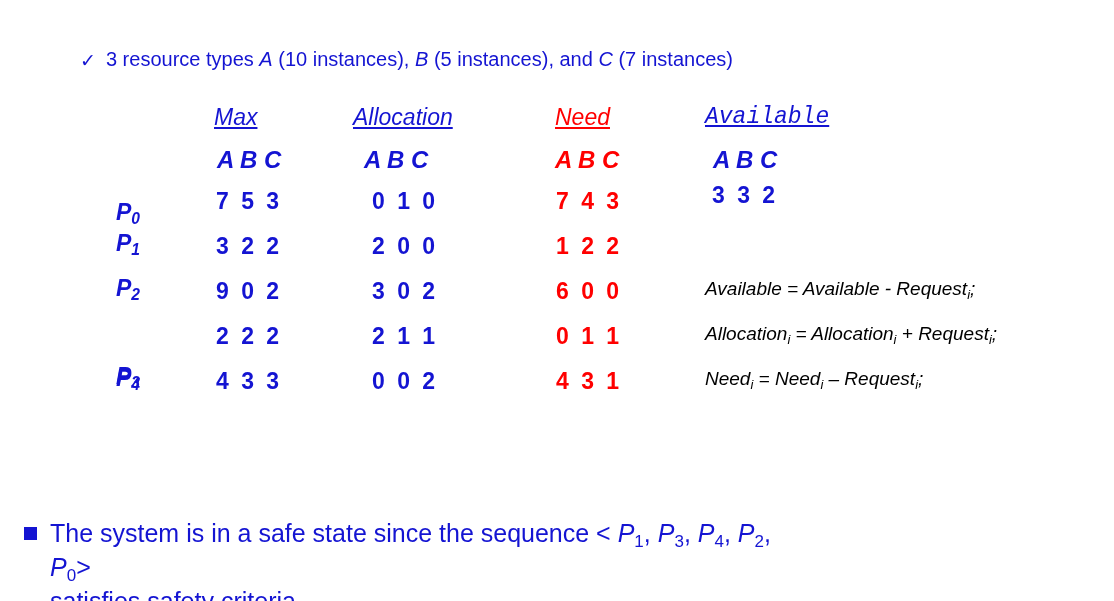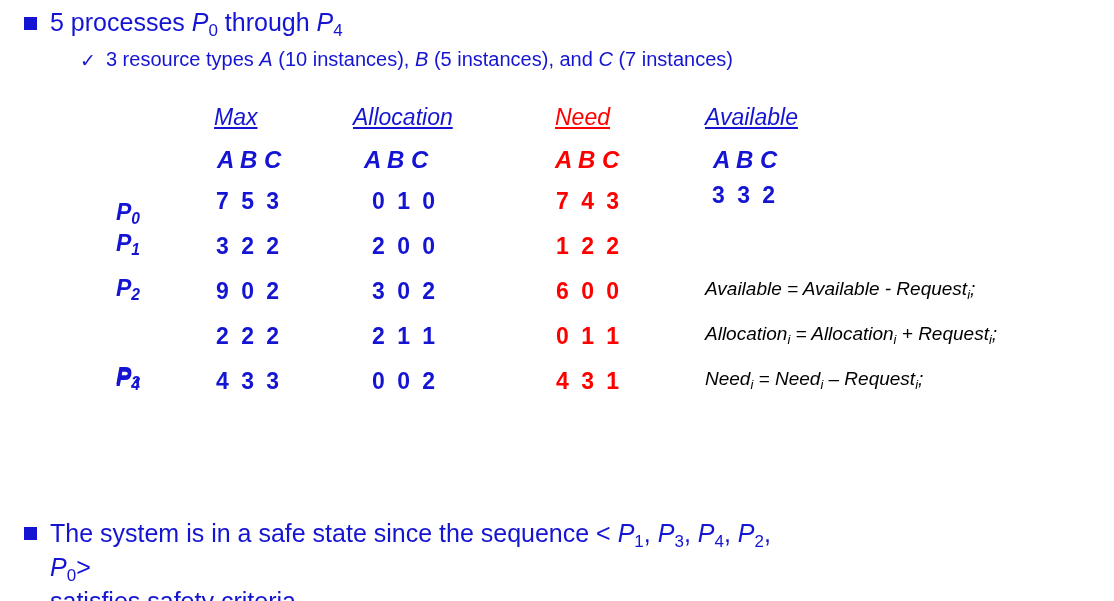--- a/index.html
+++ b/index.html
@@ -110,36 +110,32 @@
     font-style: italic;
     color: #000000;
     white-space: nowrap;
   }
 </style>
 </head>
 <body>
 
 <div class="slide">
 
-  <div class="bullet-row" style="left:24px; top:8px;">
-    <span class="sq-bullet"></span>
-    <span class="b1-text"><span>5 processes </span><i class="it">P</i><sub>0</sub><span> through </span><i class="it">P</i><sub>4</sub></span>
-  </div>
 
   <div class="bullet-row" style="left:80px; top:48px;">
     <span class="check-bullet">✓</span>
     <span class="b2-text"><span>3 resource types </span><i class="it">A</i><span> (10 instances), </span><i class="it">B</i><span> (5 instances), and </span><i class="it">C</i><span> (7 instances)</span></span>
   </div>
 
   <div class="table-area">
 
     <div class="col-head blue" style="left:114px; top:4px;">Max</div>
     <div class="col-head blue" style="left:253px; top:4px;">Allocation</div>
     <div class="col-head red" style="left:455px; top:4px;">Need</div>
-    <div class="col-head blue" style="left:605px; top:4px;">Available</div>
+    <div class="col-head blue" style="left:605px; top:4px;font-family:Liberation Mono, monospace;">Available</div>
 
     <div class="col-sub blue" style="left:117px; top:46px;">A B C</div>
     <div class="col-sub blue" style="left:264px; top:46px;">A B C</div>
     <div class="col-sub red" style="left:455px; top:46px;">A B C</div>
     <div class="col-sub blue" style="left:613px; top:46px;">A B C</div>
 
     <div class="plabel" style="left:16px; top:87px;margin-top:12px;"><span>P</span><sub>0</sub></div>
     <div class="plabel" style="left:16px; top:130px;"><span>P</span><sub>1</sub></div>
     <div class="plabel" style="left:16px; top:175px;"><span>P</span><sub>2</sub></div>
     <div class="plabel" style="left:16px; top:220px;margin-top:43px;"><span>P</span><sub>3</sub></div>

